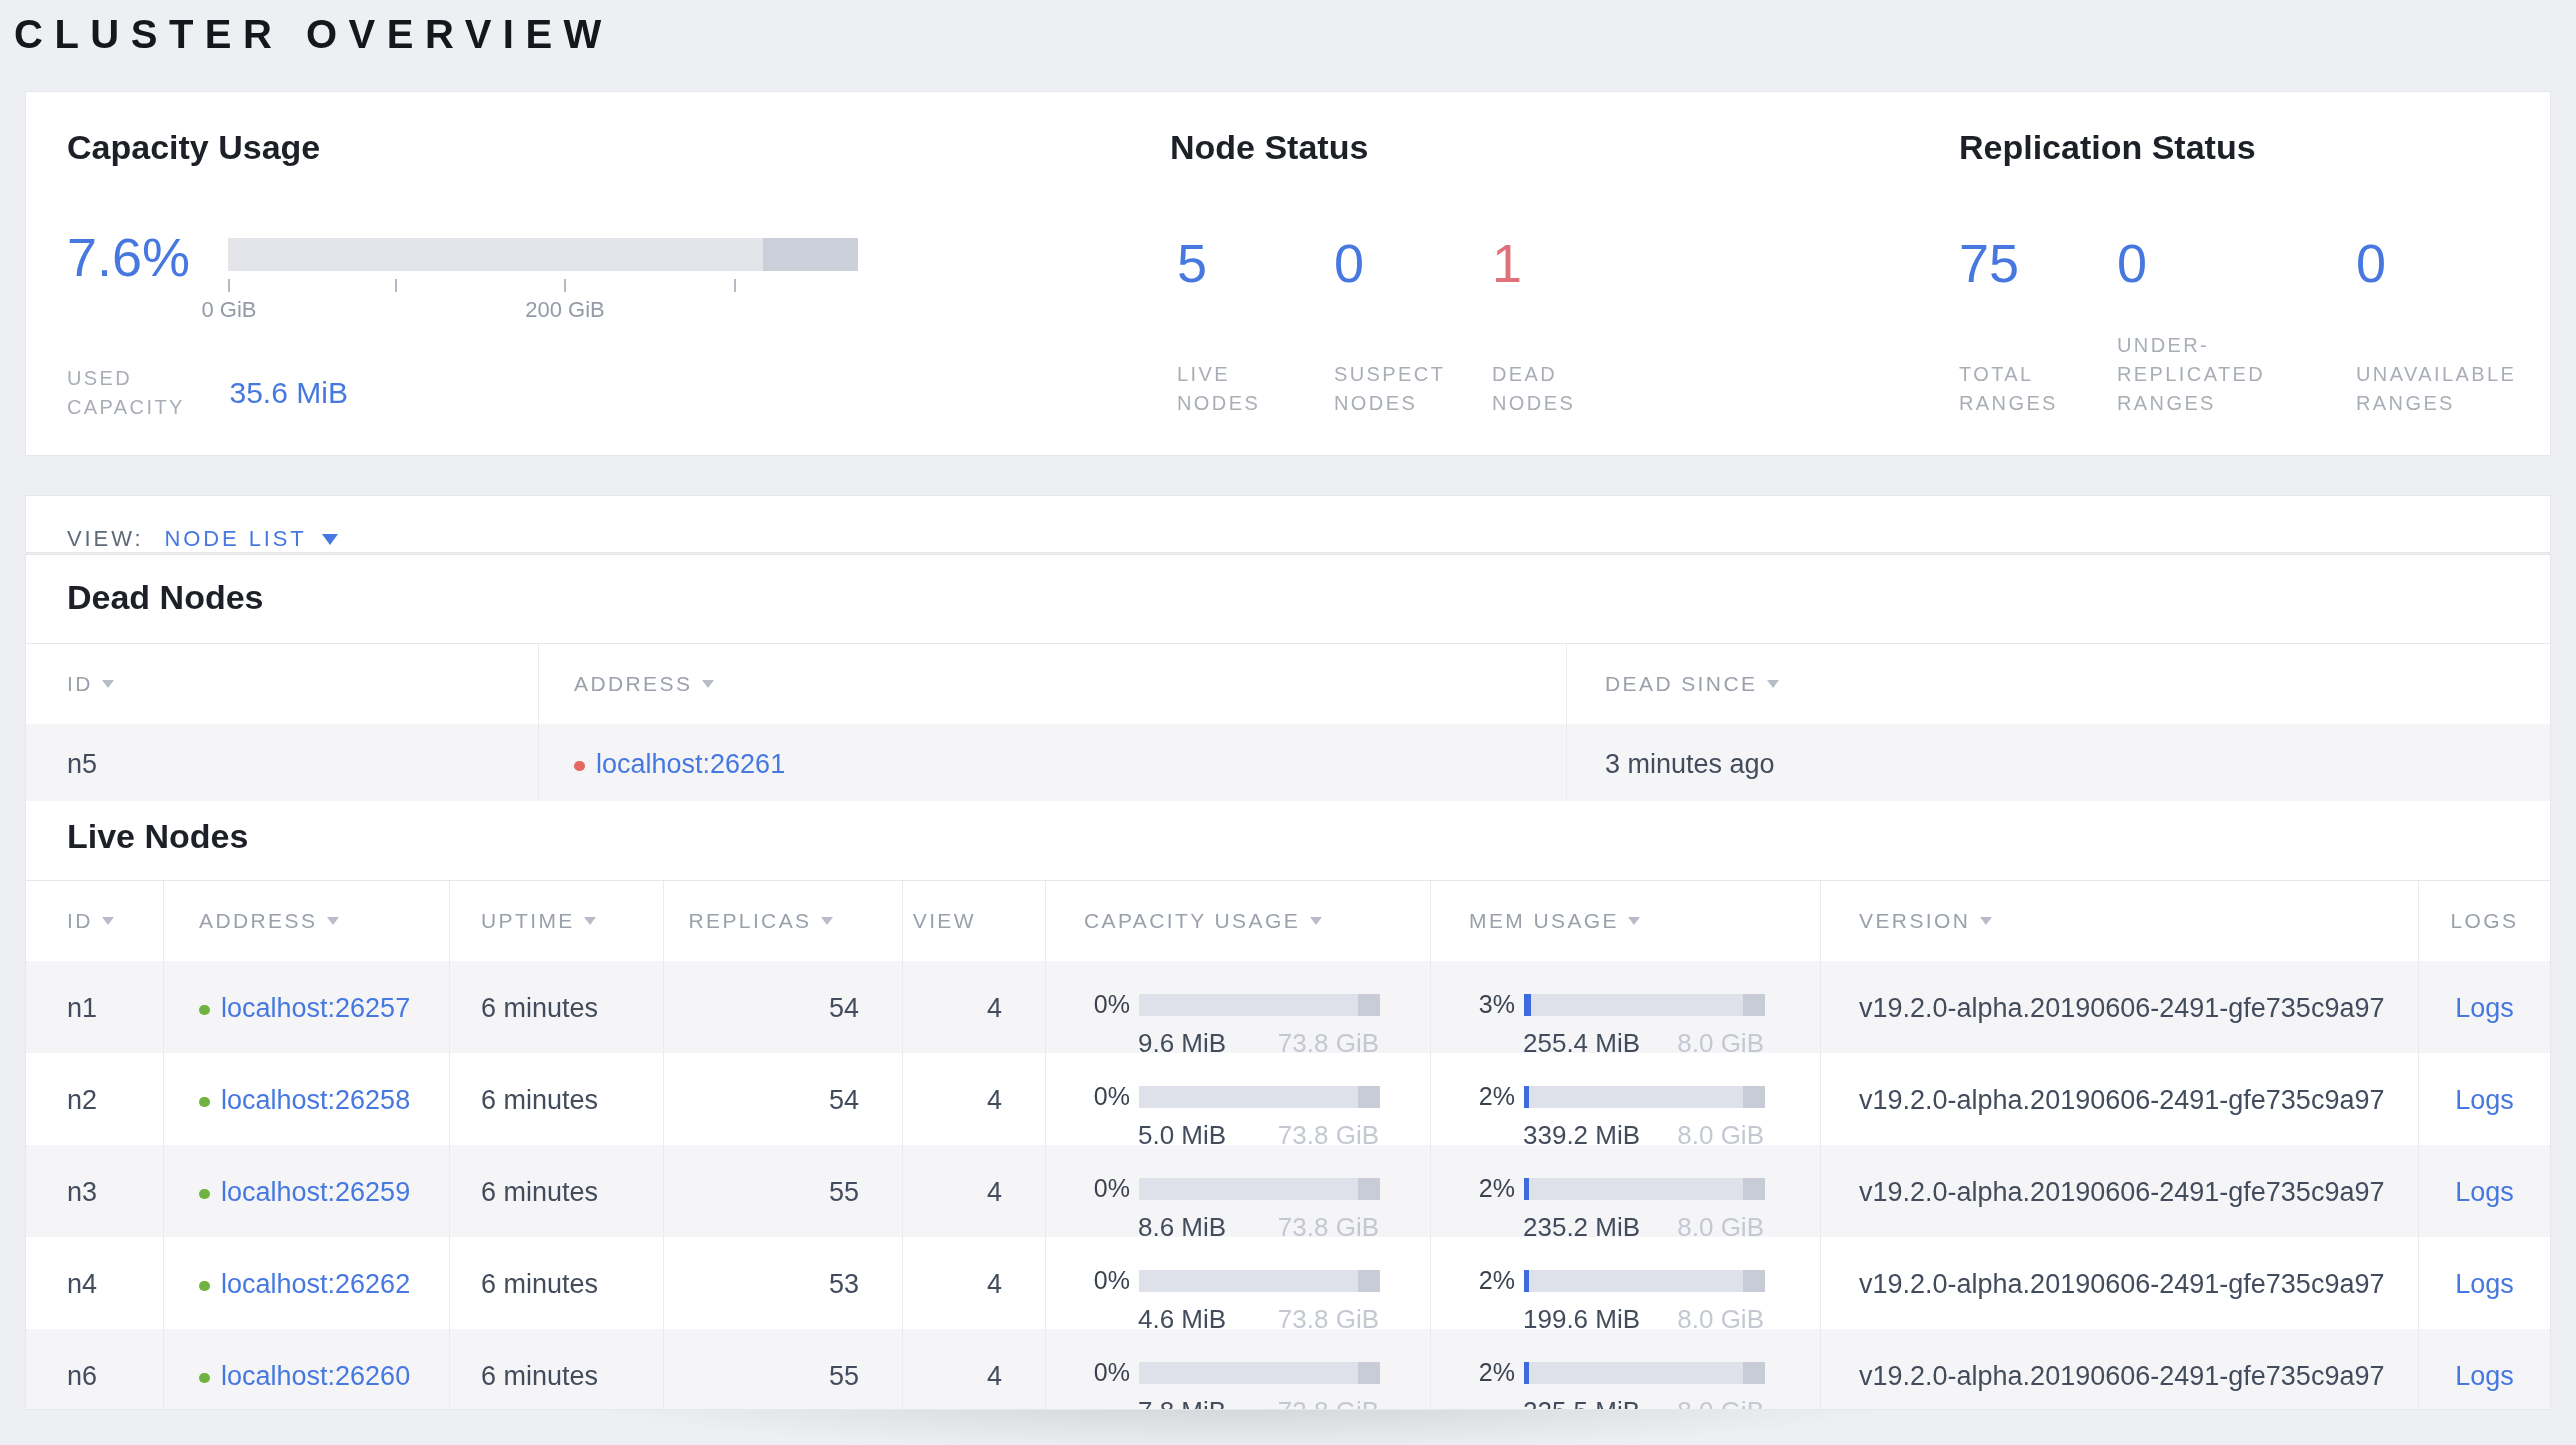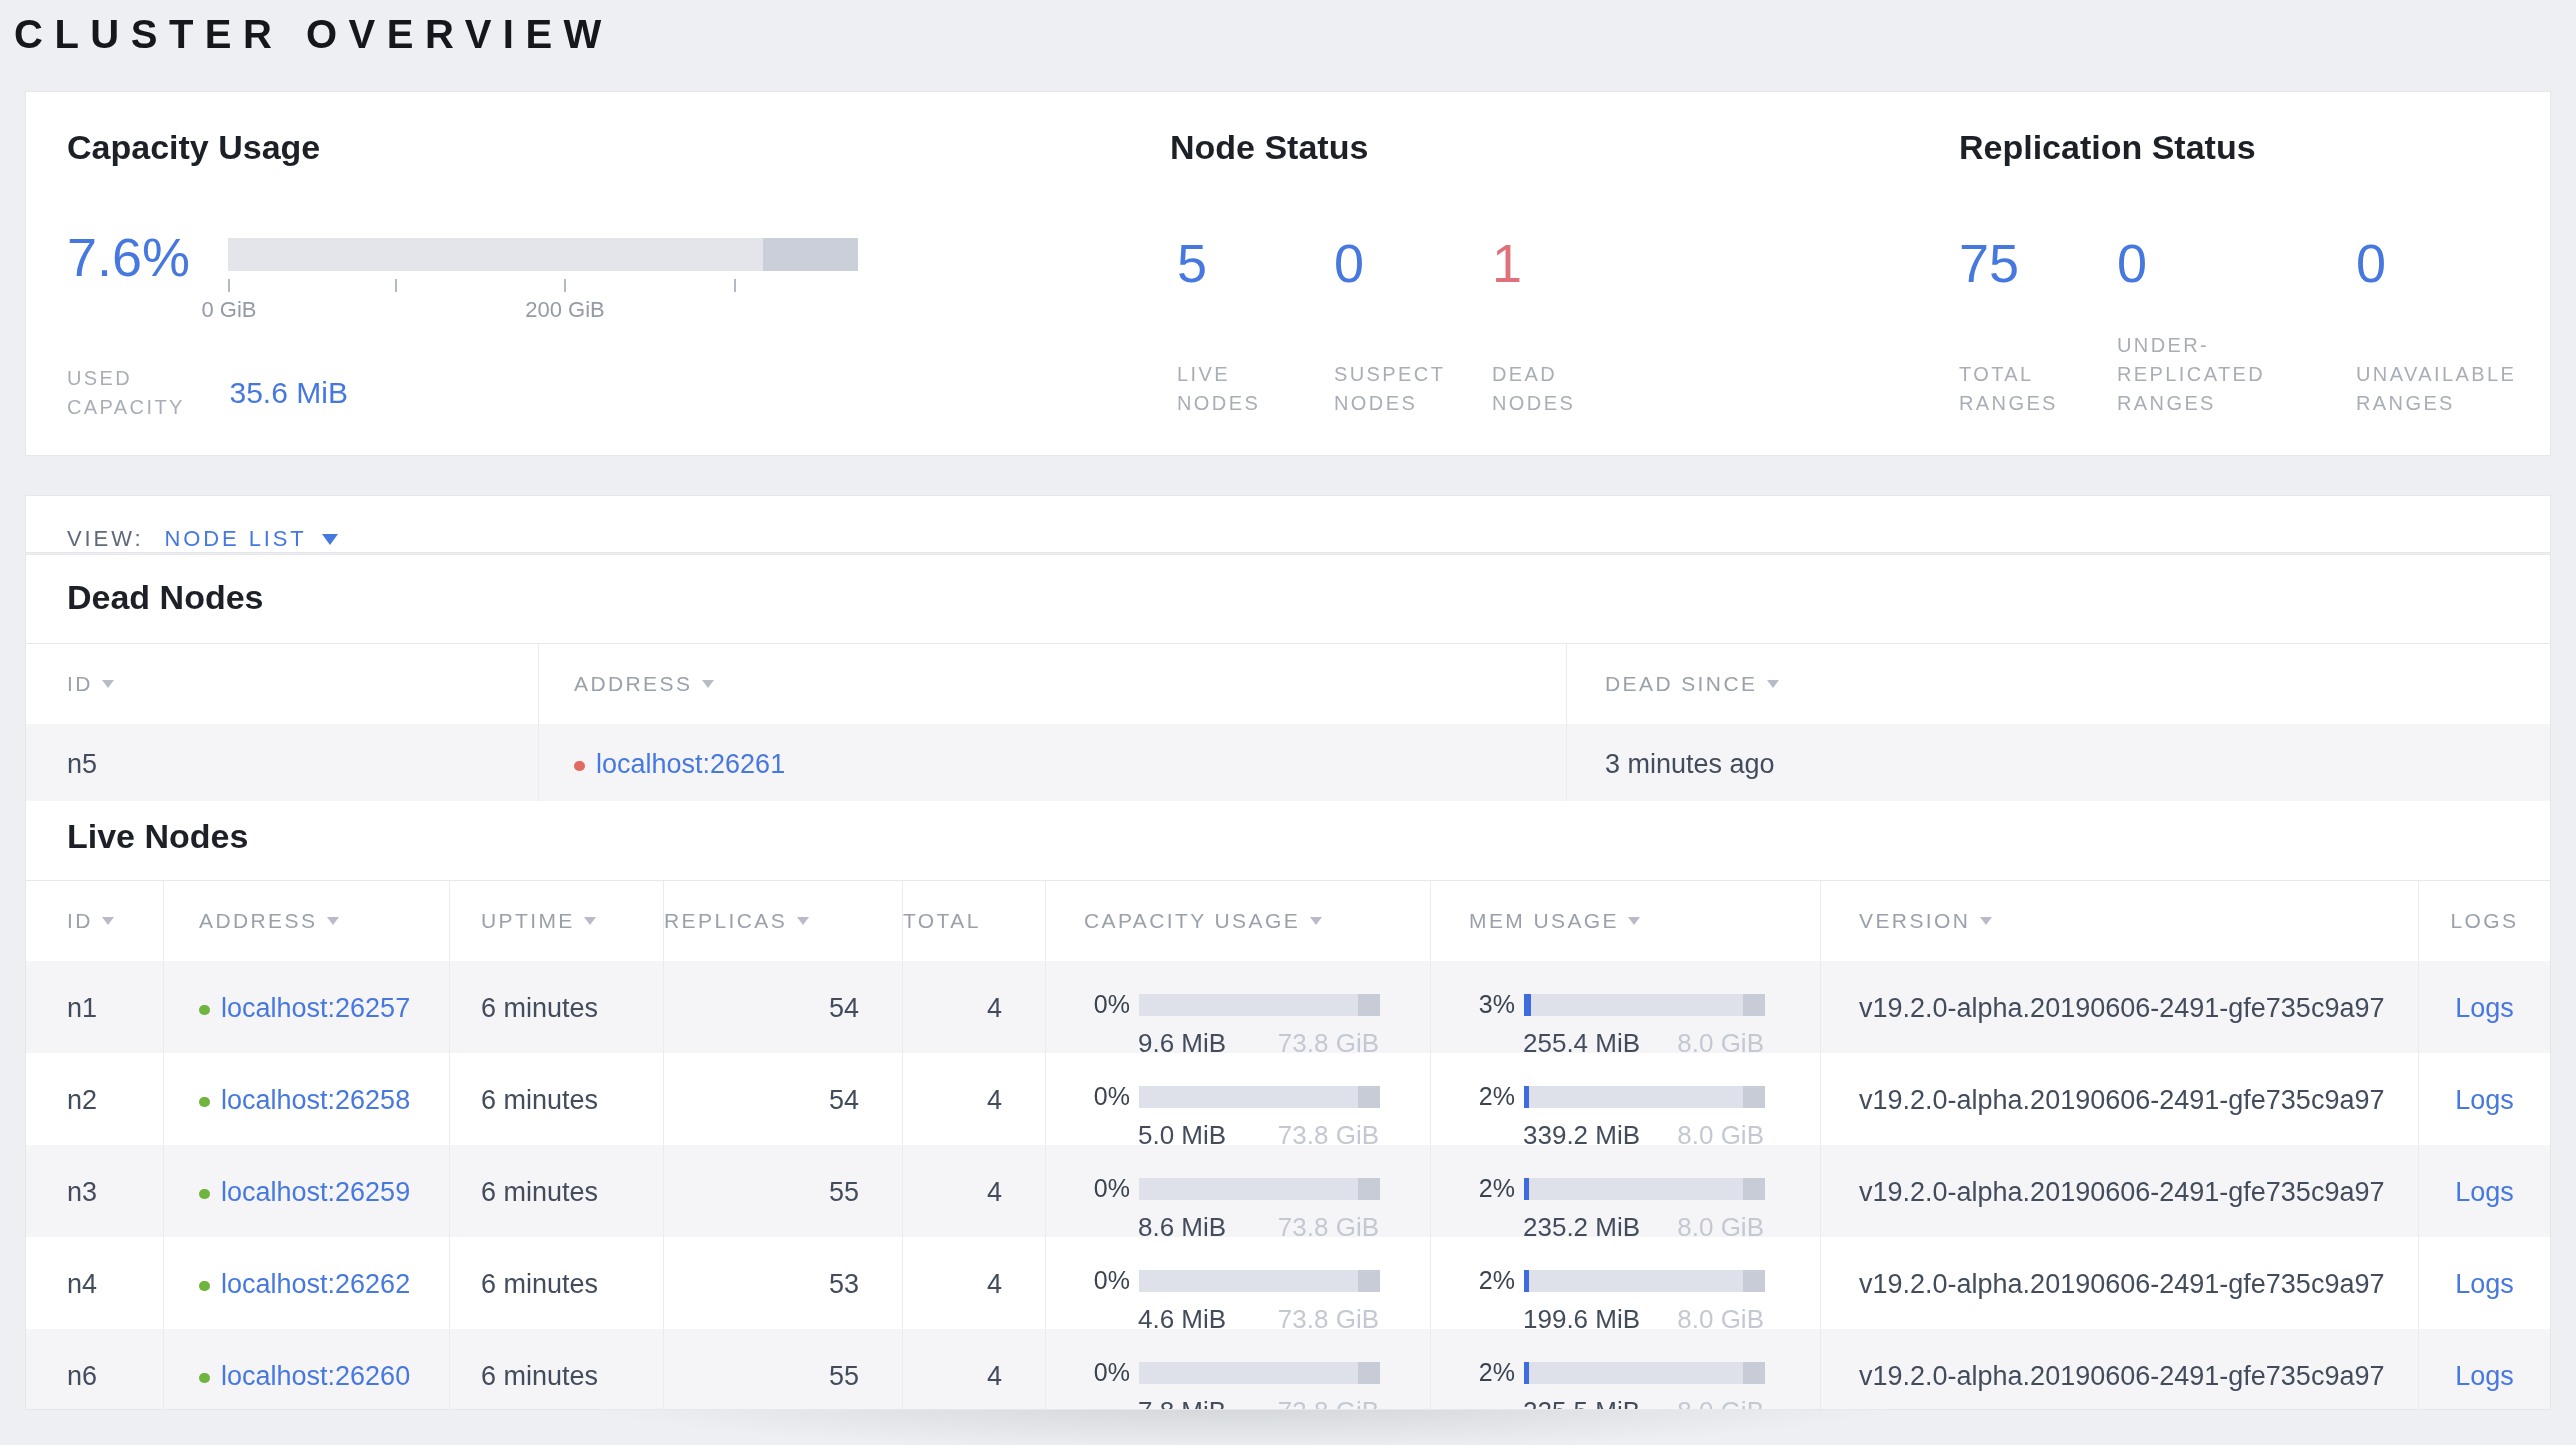--- a/index.html
+++ b/index.html
@@ -64,21 +64,21 @@
   .caret.blue{border-left-width:8.6px;border-right-width:8.6px;border-top-width:11.5px;
     border-top-color:var(--accent-blue);margin-left:15.3px}
 
   
   .table-card{left:25px;top:554px;width:2526px;height:856px;overflow:hidden}
   .tbl-heading{position:absolute;left:41px;font-size:34px;font-weight:600;color:#1d2127}
   .thead{position:absolute;left:0;right:0;height:81px;display:flex;border-top:1px solid var(--card-border);background:#fff}
   .hcell{display:flex;align-items:center;height:100%;border-right:1px solid var(--divider)}
   .hcell:last-child{border-right:none}
   .hlabel{font-size:21px;letter-spacing:2.4px;color:var(--header-gray);white-space:nowrap}
-  .h-right{justify-content:flex-start;padding-right:24px}
+  .h-right{justify-content:flex-end;padding-right:69px}
   .h-center{justify-content:center}
 
   .tbody{position:absolute;left:0;right:0}
   .trow{display:flex;background:#fff}
   .trow.stripe{background:var(--row-stripe)}
   .cell{height:100%;border-right:1px solid var(--divider);font-size:27px;color:var(--text-slate);overflow:hidden}
   .cell:last-child{border-right:none}
 
   
   .d0{width:513px}.d1{width:1028px}.d2{flex:1}
@@ -224,21 +224,21 @@
         </div>
         <div class="hcell l2">
           <span class="hlabel">UPTIME</span>
           <span class="caret"></span>
         </div>
         <div class="hcell l3 h-right">
           <span class="hlabel">REPLICAS</span>
           <span class="caret"></span>
         </div>
         <div class="hcell l4 h-right">
-          <span class="hlabel">TOTAL</span>
+          <span class="hlabel">VIEW</span>
         </div>
         <div class="hcell l5">
           <span class="hlabel">CAPACITY USAGE</span>
           <span class="caret"></span>
         </div>
         <div class="hcell l6">
           <span class="hlabel">MEM USAGE</span>
           <span class="caret"></span>
         </div>
         <div class="hcell l7">

